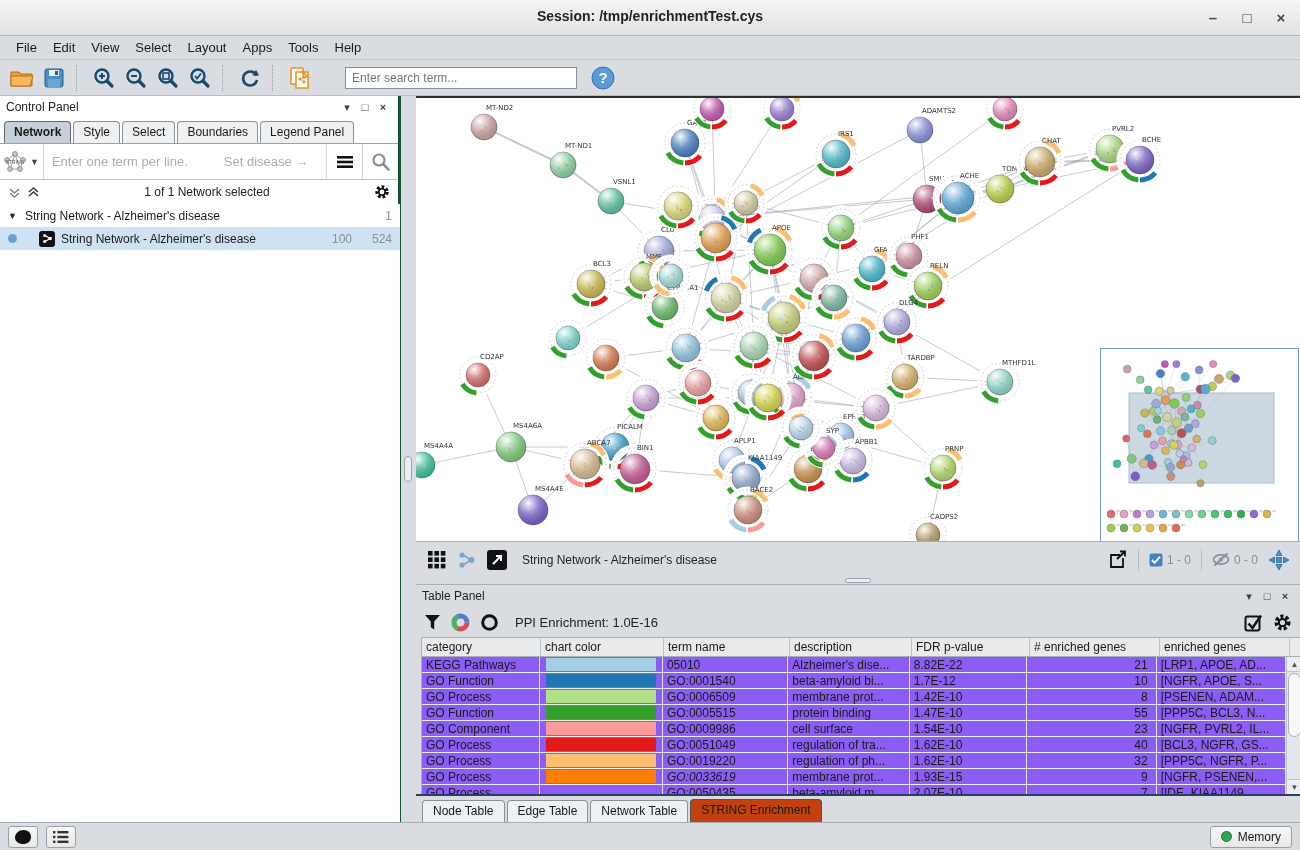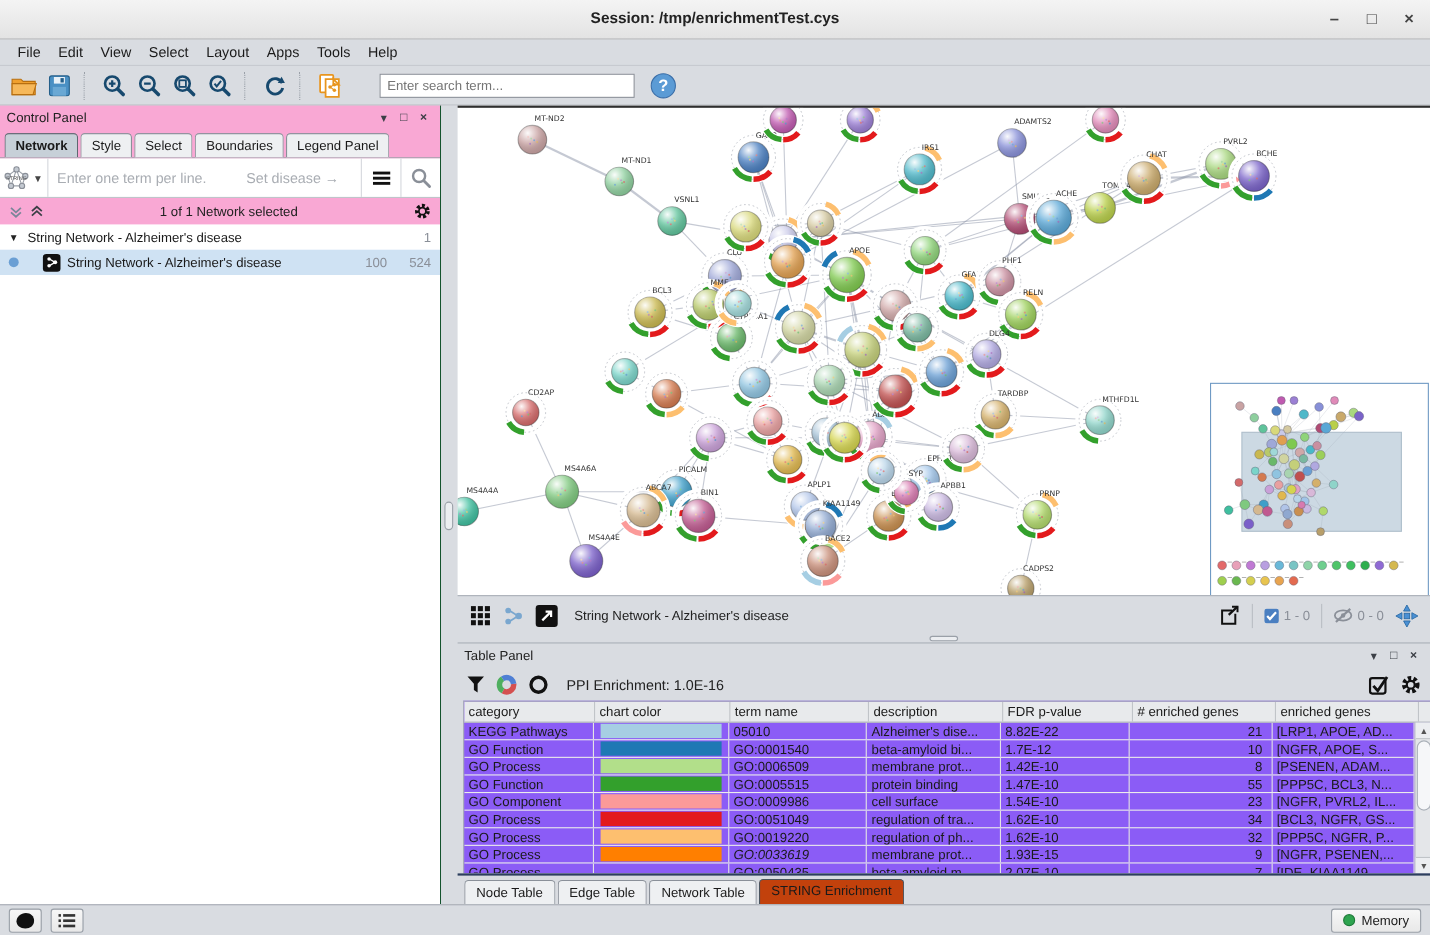--- a/index.html
+++ b/index.html
@@ -18,22 +18,22 @@
     display:flex;align-items:center;padding-left:8px;border-bottom:1px solid #c7cad0;}
   .menu-item{padding:2px 8px;font-size:13px;}
   
   .toolbar{position:absolute;left:0;top:60px;width:1300px;height:36px;background:#d9dce1;
     display:flex;align-items:center;border-bottom:1px solid #b9bdc4;}
   .tb-btn{width:32px;height:30px;display:flex;align-items:center;justify-content:center;}
   .tb-sep{width:9px;height:26px;border-left:1px dotted #9aa0a8;margin:0 3px 0 6px;}
   .tb-search{width:232px;height:22px;border:1px solid #8a8f98;background:#fff;
     font-size:12px;padding:0 6px;margin-left:29px;font-family:inherit;color:#333;}
   
-  .cp{position:absolute;left:0;top:96px;width:401px;height:726px;background:#f9a8d4;
-      border-right:1px solid #14532d;}
+  .cp{position:absolute;left:0;top:96px;width:401px;height:726px;background:#ffffff;
+      border-right:3px solid #14532d;}
   .panel-header{height:22px;display:flex;align-items:center;font-size:12px;
     padding:0 6px;color:#222;}
   .panel-header .sp{flex:1;}
   .ph-ic{width:18px;text-align:center;color:#3b3f46;font-size:11px;}
   .cp-tabs{height:26px;display:flex;align-items:flex-end;padding-left:4px;gap:2px;
     border-bottom:1px solid #9aa0a8;}
   .tab{border:1px solid #8a9099;border-bottom:none;border-radius:4px 4px 0 0;
     background:#eef0f2;font-size:12px;padding:3px 9px 4px;}
   .tab.active{background:#c7d0d8;border-color:#5f6770;font-weight:bold;}
   .string-row{height:36px;background:#fff;border-bottom:1px solid #c0c4ca;
@@ -1822,21 +1822,21 @@
             <div class="td" style="width: 130px;">[NGFR, PVRL2, IL...</div>
           </div>
           <div class="tr">
             <div class="td" style="width: 119px;">GO Process</div>
             <div class="td" style="width: 123px; display: flex;">
               <div class="swatch" style="background: rgb(227, 26, 28);"></div>
             </div>
             <div class="td" style="width: 126px;">GO:0051049</div>
             <div class="td" style="width: 122px;">regulation of tra...</div>
             <div class="td" style="width: 118px;">1.62E-10</div>
-            <div class="td num" style="width: 130px;">34</div>
+            <div class="td num" style="width: 130px;">40</div>
             <div class="td" style="width: 130px;">[BCL3, NGFR, GS...</div>
           </div>
           <div class="tr">
             <div class="td" style="width: 119px;">GO Process</div>
             <div class="td" style="width: 123px; display: flex;">
               <div class="swatch" style="background: rgb(253, 191, 111);"></div>
             </div>
             <div class="td" style="width: 126px;">GO:0019220</div>
             <div class="td" style="width: 122px;">regulation of ph...</div>
             <div class="td" style="width: 118px;">1.62E-10</div>

